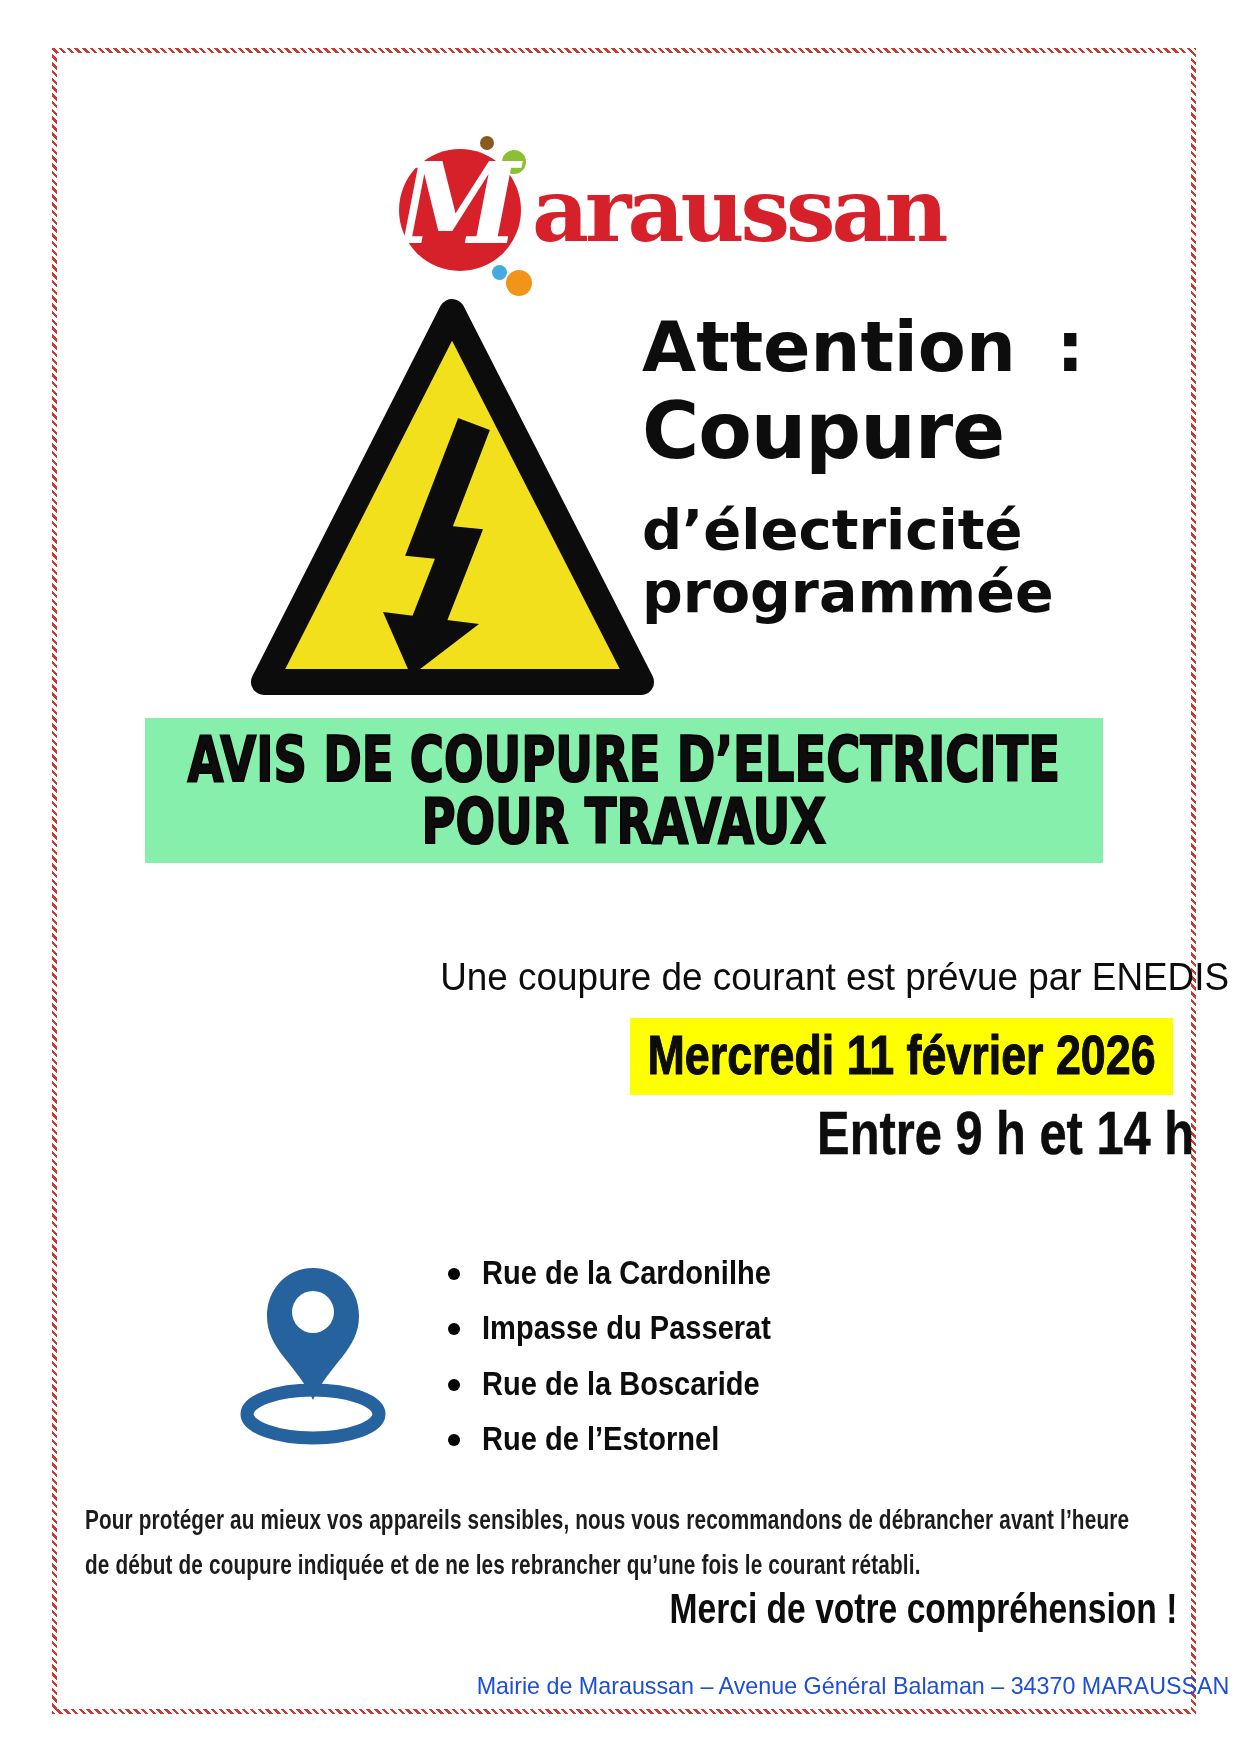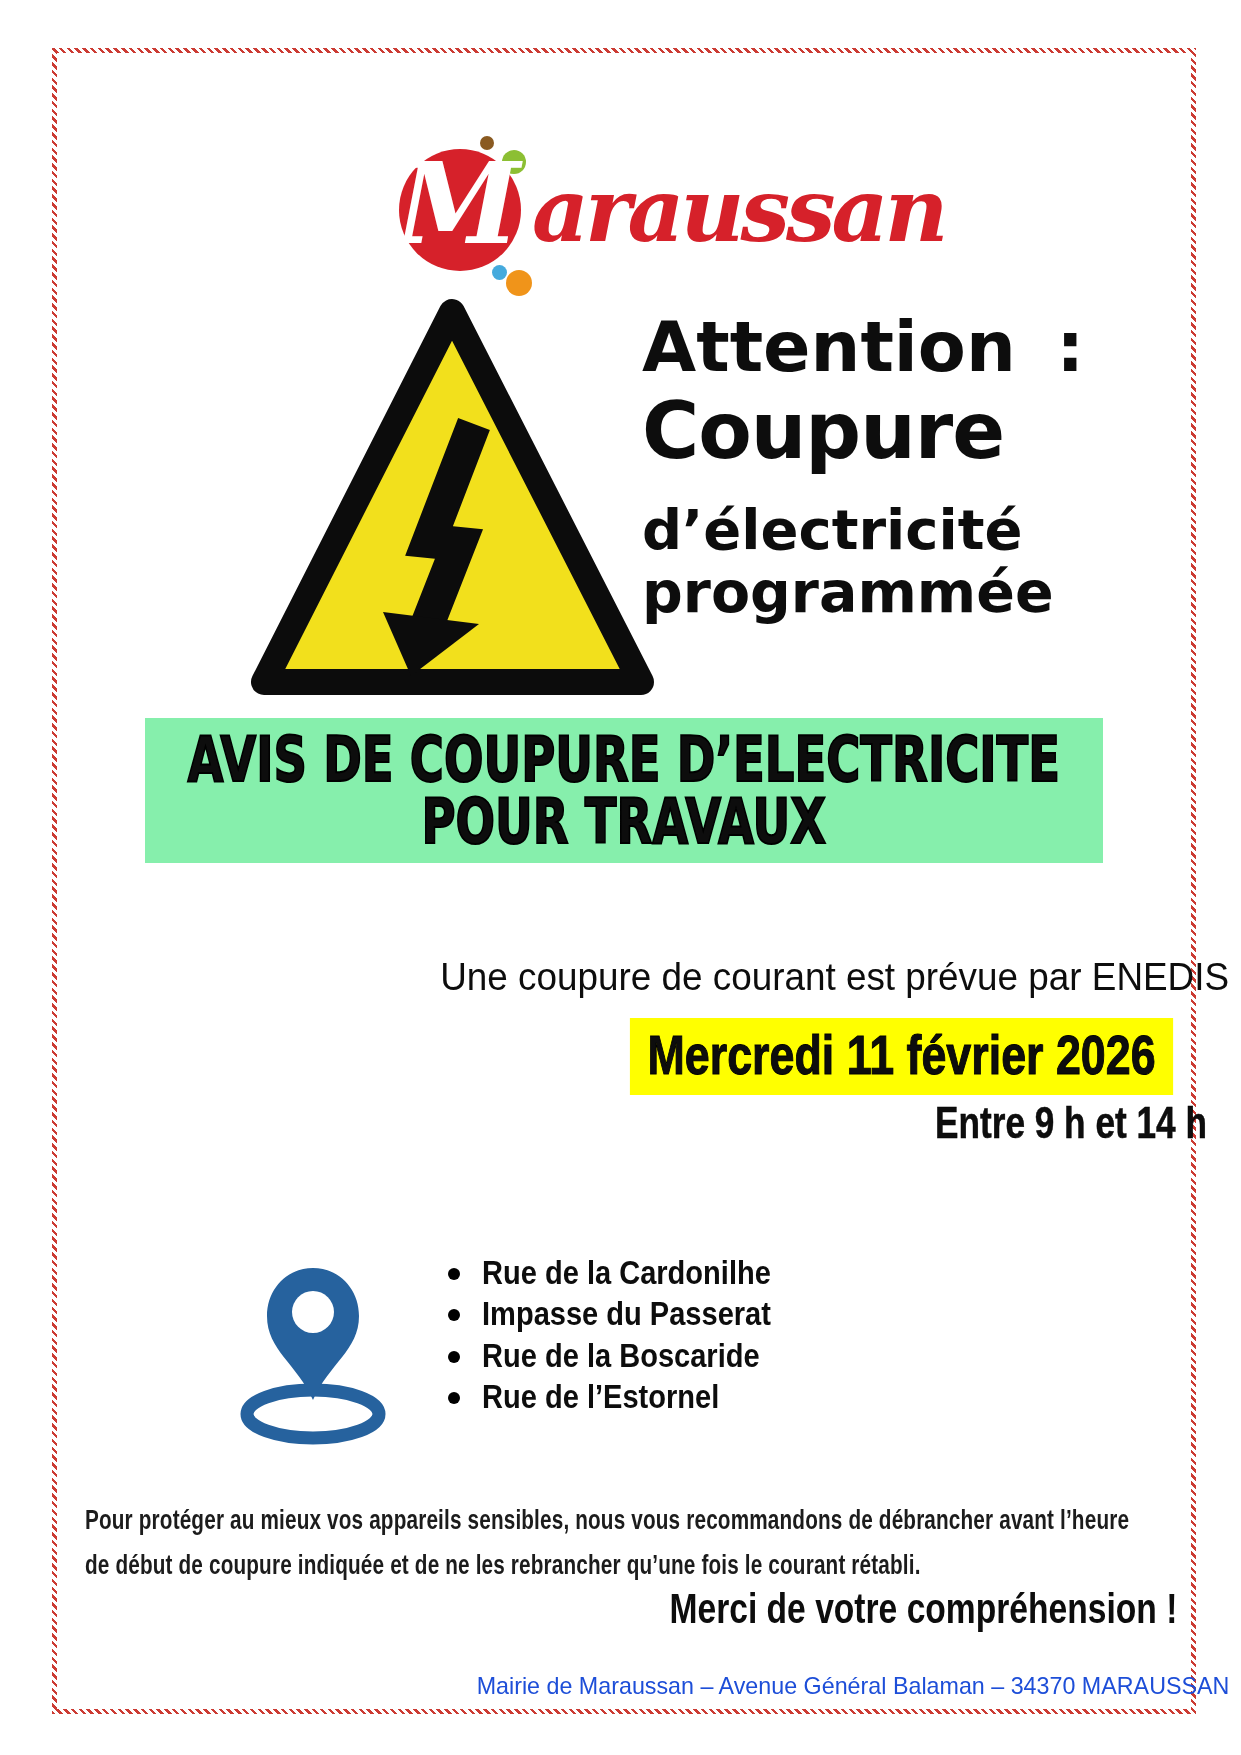--- a/index.html
+++ b/index.html
@@ -12,21 +12,21 @@
     border-image:repeating-linear-gradient(45deg,#cc3b33 0 2.5px,rgba(255,255,255,0) 2.5px 5.5px) 5;
     pointer-events:none;}
 
   
   .logo{position:absolute;left:388px;top:118px;width:460px;height:180px;}
   .logo-circle{position:absolute;left:11px;top:31px;width:122px;height:122px;border-radius:50%;
     background:#d6212a;display:flex;align-items:center;justify-content:center;}
   .logo-m{font-family:"DejaVu Serif",serif;font-style:italic;font-weight:bold;
     font-size:112px;color:#fff;line-height:1;transform:translate(-2px,-6px);}
   .logo-text{position:absolute;left:144px;top:48px;font-family:"DejaVu Serif",serif;
-    font-style:italic;font-weight:bold;font-size:88px;line-height:1;color:#d6212a;letter-spacing:-4px;}
+    font-weight:bold;font-size:88px;line-height:1;color:#d6212a;letter-spacing:-4px;}
   .dot{position:absolute;border-radius:50%;}
   .dot-brown{left:92px;top:18px;width:14px;height:14px;background:#8a5a21;}
   .dot-green{left:114px;top:32px;width:24px;height:24px;background:#8cbf33;}
   .dot-blue{left:104px;top:147px;width:15px;height:15px;background:#45aadd;}
   .dot-orange{left:118px;top:152px;width:26px;height:26px;background:#f0941a;}
 
   
   .triangle{position:absolute;left:250px;top:298px;width:405px;height:398px;}
 
   
@@ -45,26 +45,26 @@
     font-size:62px;line-height:62px;transform:scaleX(0.75);transform-origin:center;
     -webkit-text-stroke:2px #000;white-space:nowrap;}
 
   
   .cline{position:absolute;left:0;width:1241px;text-align:right;white-space:nowrap;}
   .intro{top:956px;font-size:38px;}
   .intro span{display:inline-block;transform:scaleX(0.97);}
   .date{top:1018px;}
   .date span{display:inline-block;background:#ffff00;font-weight:bold;font-size:56px;line-height:1;
     padding:9px 22px 12px;transform:scaleX(0.8);transform-origin:center;-webkit-text-stroke:1px #000;}
-  .time{top:1098px;font-weight:bold;font-size:44px;}
+  .time{top:1098px;font-weight:bold;font-size:61px;}
   .time span{display:inline-block;transform:scaleX(0.8);-webkit-text-stroke:0.5px #000;}
 
   
   .pin{position:absolute;left:238px;top:1262px;width:150px;height:185px;}
-  .streets{position:absolute;left:448px;top:1252px;display:flex;flex-direction:column;}
+  .streets{position:absolute;left:448px;top:1252px;display:flex;flex-direction:column;gap:14px;}
   .street{display:flex;align-items:center;gap:22px;}
   .bullet{width:12px;height:12px;border-radius:50%;background:#000;flex:0 0 auto;margin-top:3px;}
   .street-label{display:inline-block;font-weight:bold;font-size:33px;line-height:1.25;
     transform:scaleX(0.88);transform-origin:left center;white-space:nowrap;}
 
   
   .advice{position:absolute;left:85px;top:1498px;width:1390px;transform:scaleX(0.768);
     transform-origin:left top;font-weight:bold;font-size:27px;line-height:45px;color:#1c1c1c;
     letter-spacing:0.2px;}
   .thanks{top:1585px;font-weight:bold;font-size:42px;}

